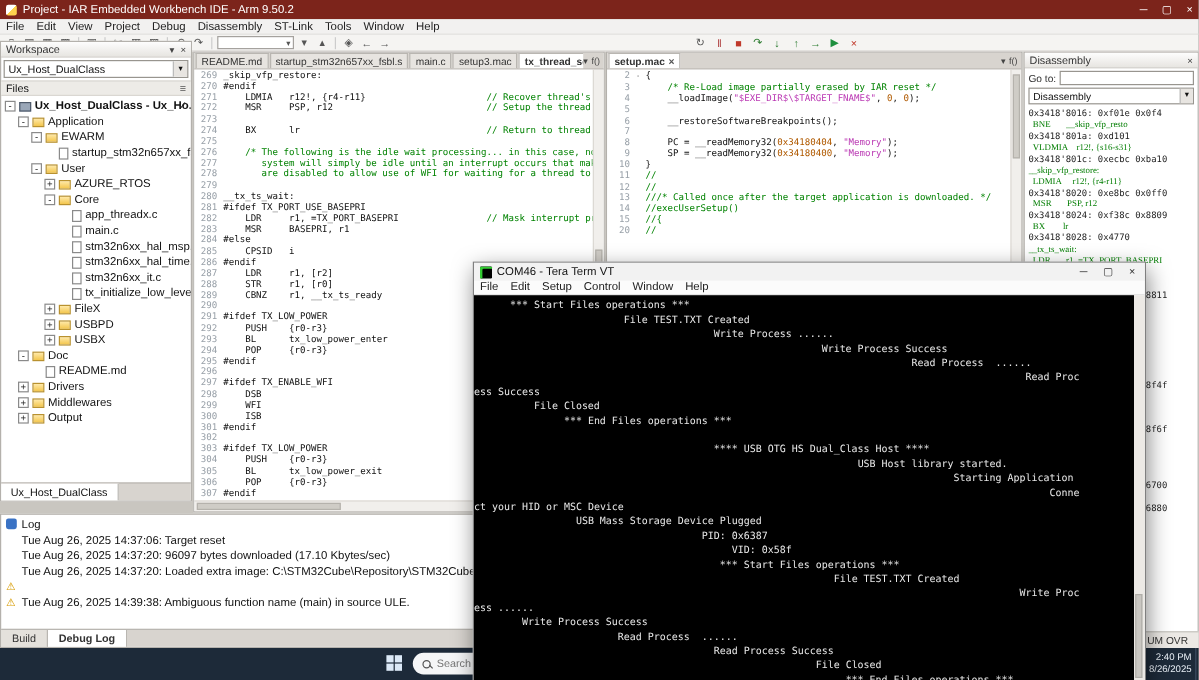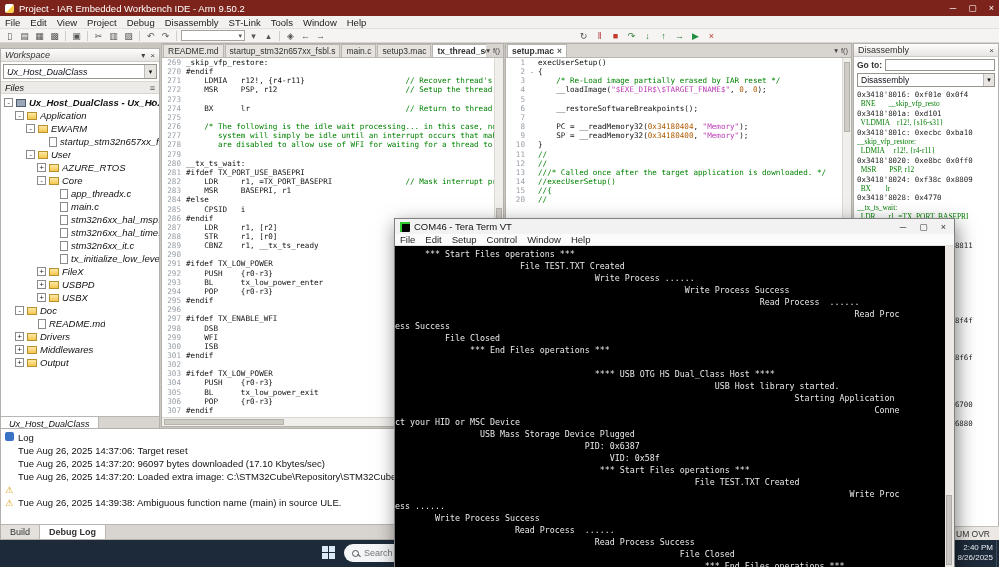--- a/index.html
+++ b/index.html
@@ -21,21 +21,21 @@
   .tsearch{width:64px;height:11px;background:#fff;border:1px solid #a5a29e;font-size:8px;color:#777;
            display:flex;align-items:center;padding:0 2px;}
   .tsearch .tsa{margin-left:auto;font-size:7px;color:#555;}
   .tdbg{display:flex;gap:3px;margin-left:248px;}
   
   .panel{position:absolute;background:#fff;border:1px solid #b4b1ac;}
   .phead{height:13px;background:linear-gradient(#fdfdfd,#e7e5e1);border-bottom:1px solid #cfccc7;
          font-size:9px;color:#333;display:flex;align-items:center;padding:0 4px;}
   .ph-icons{margin-left:auto;display:flex;gap:5px;font-size:8px;color:#444;}
   
-  #workspace{left:0;top:48px;width:160px;height:384px;font-style:italic;}
+  #workspace{left:0;top:34px;width:160px;height:384px;}
   .wcombo{margin:2px;height:15px;border:1px solid #98958f;background:#fff;font-size:9px;
           display:flex;align-items:center;padding-left:3px;overflow:hidden;}
   .wcombo .arrow{margin-left:auto;width:12px;height:13px;background:#e8e5e1;border-left:1px solid #bbb;
                  text-align:center;font-size:7px;line-height:13px;}
   .filesrow{height:13px;background:#edebe7;border-top:1px solid #dad7d2;border-bottom:1px solid #dad7d2;
             font-size:9px;display:flex;align-items:center;padding:0 4px;}
   .filesrow .fmenu{margin-left:auto;color:#555;}
   #tree{position:absolute;top:47px;left:0;right:0;bottom:15px;overflow:hidden;font-size:9.5px;}
   .trow{height:13px;display:flex;align-items:center;position:relative;white-space:nowrap;}
   .trow.b .tlabel{font-weight:bold;}
@@ -70,21 +70,21 @@
   .cm,.c-c{color:#008200;}
   .c-s{color:#bb3ab4;}
   .c-n{color:#b05a00;}
   .vscroll{position:absolute;top:14px;right:0;width:9px;bottom:9px;background:#f1efec;border-left:1px solid #dcd9d4;}
   .vthumb{position:absolute;left:1px;width:6px;height:70px;background:#cfccc6;border:1px solid #b5b2ac;top:150px;}
   .hscroll{position:absolute;left:0;right:9px;bottom:0;height:9px;background:#f1efec;border-top:1px solid #dcd9d4;}
   .hthumb{position:absolute;top:1px;left:2px;height:6px;width:120px;background:#cfccc6;border:1px solid #b5b2ac;}
   .corner{position:absolute;right:0;bottom:0;width:9px;height:9px;background:#f1efec;}
   
   #disasm{left:853px;top:43px;width:146px;height:497px;}
-  .dgoto{display:flex;align-items:center;gap:3px;padding:2px 3px;height:16px;font-size:8.5px;color:#333;font-weight:bold;}
+  .dgoto{display:flex;align-items:center;gap:3px;padding:2px 3px;height:16px;font-size:8.5px;color:#333;}
   .dinput{flex:1;height:12px;border:1px solid #98958f;background:#fff;}
   .dmode{margin:0 3px;height:14px;border:1px solid #98958f;background:#fff;font-size:8.5px;
          display:flex;align-items:center;padding-left:3px;}
   .dmode .arrow{margin-left:auto;width:11px;height:12px;background:#e8e5e1;border-left:1px solid #bbb;
                 text-align:center;font-size:7px;line-height:12px;}
   #dlines{position:absolute;top:46px;left:3px;right:1px;bottom:1px;overflow:hidden;
           font-family:"DejaVu Sans Mono","Liberation Mono",monospace;font-size:7.4px;line-height:9.4px;}
   .dline{white-space:pre;}
   .k-a{color:#222;}
   .k-s{color:#007d00;font-family:Liberation Serif, serif;}
@@ -404,21 +404,20 @@
             <span class="tl">setup.mac</span>
             <span class="tclose">×</span>
           </span>
         </span>
       <span class="stripbtns">
         <span>▾</span>
         <span>f()</span>
       </span>
     </div>
     <div id="e2code" class="ecode">
-        <div class="eline"><span class="lnum">1</span><span class="fold"></span><span><span class="c-p">execUserSetup()</span></span></div>
         <div class="eline"><span class="lnum">2</span><span class="fold">-</span><span><span class="c-p">{</span></span></div>
         <div class="eline"><span class="lnum">3</span><span class="fold"></span><span><span class="c-c">    /* Re-Load image partially erased by IAR reset */</span></span></div>
         <div class="eline"><span class="lnum">4</span><span class="fold"></span><span><span class="c-p">    __loadImage(</span><span class="c-s">"$EXE_DIR$\$TARGET_FNAME$"</span><span class="c-p">, </span><span class="c-n">0</span><span class="c-p">, </span><span class="c-n">0</span><span class="c-p">);</span></span></div>
         <div class="eline"><span class="lnum">5</span><span class="fold"></span><span></span></div>
         <div class="eline"><span class="lnum">6</span><span class="fold"></span><span><span class="c-p">    __restoreSoftwareBreakpoints();</span></span></div>
         <div class="eline"><span class="lnum">7</span><span class="fold"></span><span></span></div>
         <div class="eline"><span class="lnum">8</span><span class="fold"></span><span><span class="c-p">    PC = __readMemory32(</span><span class="c-n">0x34180404</span><span class="c-p">, </span><span class="c-s">"Memory"</span><span class="c-p">);</span></span></div>
         <div class="eline"><span class="lnum">9</span><span class="fold"></span><span><span class="c-p">    SP = __readMemory32(</span><span class="c-n">0x34180400</span><span class="c-p">, </span><span class="c-s">"Memory"</span><span class="c-p">);</span></span></div>
         <div class="eline"><span class="lnum">10</span><span class="fold"></span><span><span class="c-p">}</span></span></div>
         <div class="eline"><span class="lnum">11</span><span class="fold"></span><span><span class="c-c">//</span></span></div>

